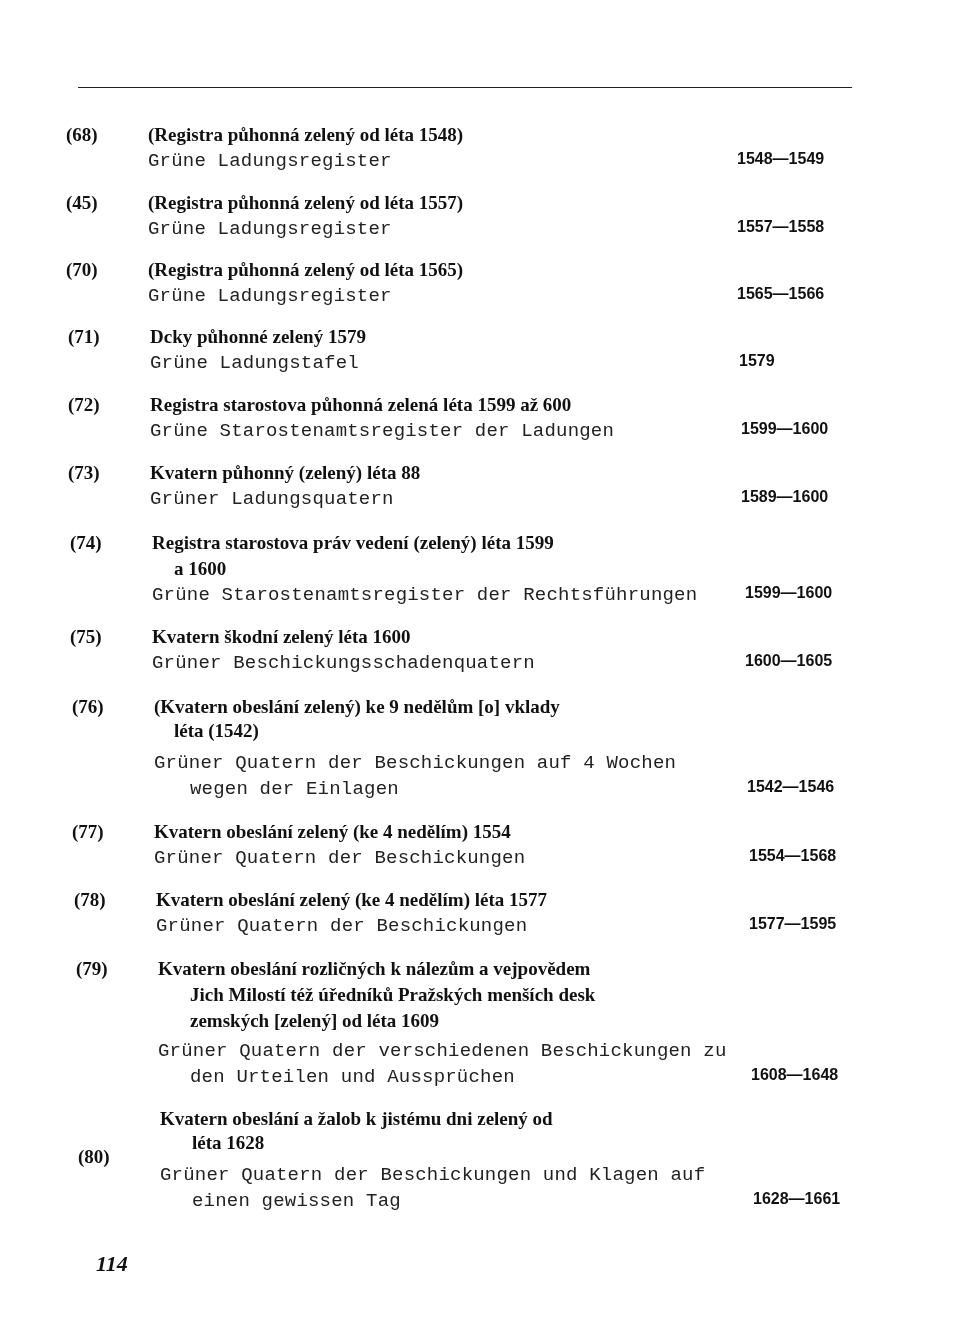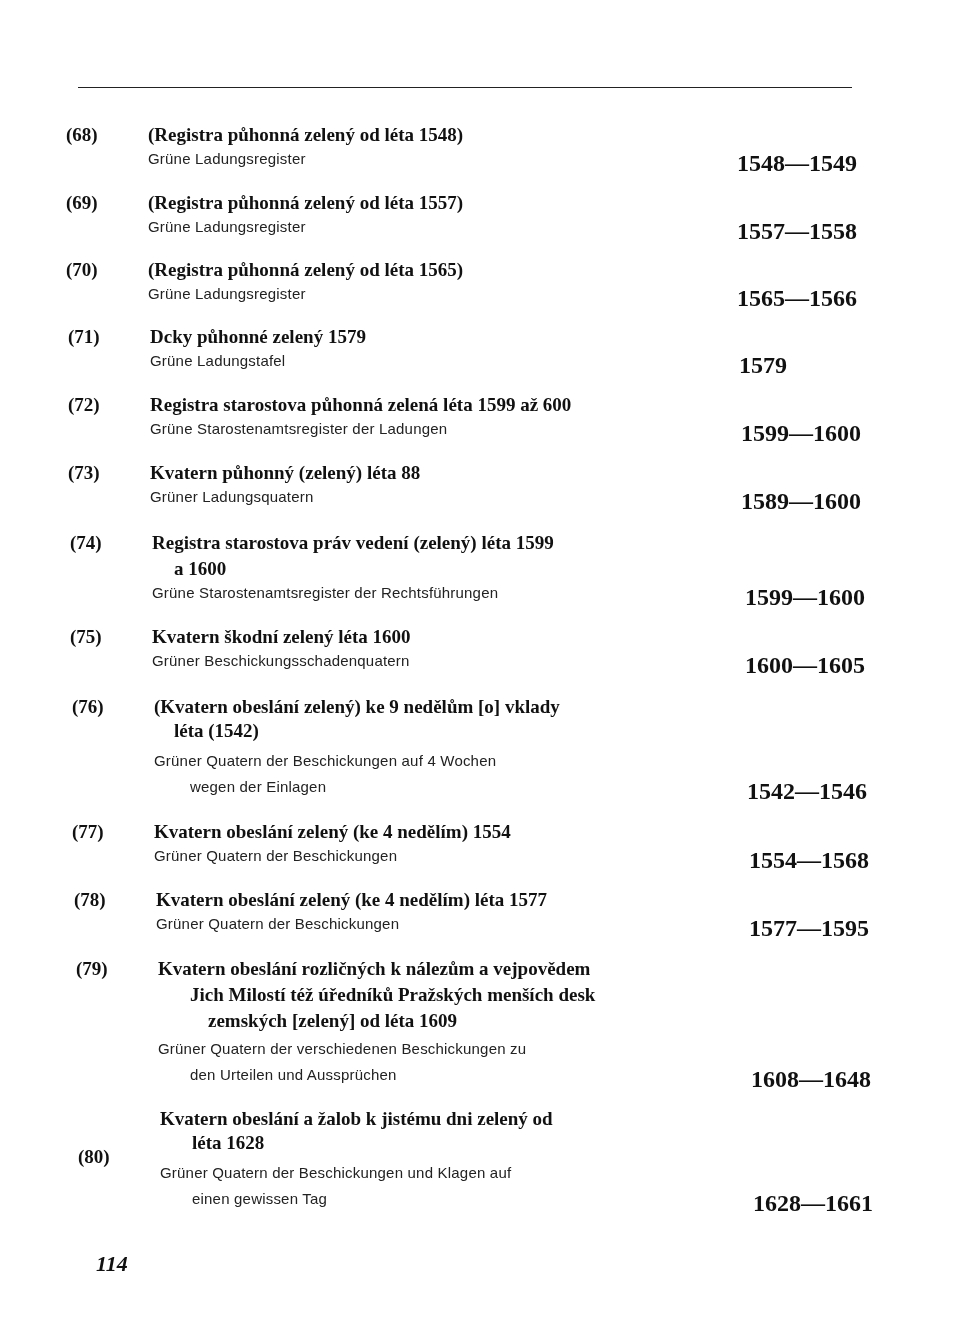--- a/index.html
+++ b/index.html
@@ -16,25 +16,25 @@
     }
     .entry { position: absolute; left: 0; width: 960px; }
     .num {
       position: absolute; font-family: "Liberation Serif", serif; font-weight: bold; font-size: 19px;
     }
     .cz {
       position: absolute; font-family: "Liberation Serif", serif; font-weight: bold; font-size: 19px;
       white-space: nowrap;
     }
     .de {
-      position: absolute; font-family: Liberation Sans, sans-serif; font-size: 15px; white-space: nowrap;
+      position: absolute; font-family: Liberation Mono, monospace; font-size: 19px; white-space: nowrap;
       color: #222; letter-spacing: 0.2px;
     }
     .yr {
-      position: absolute; font-family: Liberation Serif, serif; font-weight: bold; font-size: 24px;
+      position: absolute; font-family: Liberation Sans, sans-serif; font-weight: bold; font-size: 16px;
       white-space: nowrap;
     }
     .folio {
       position: absolute; left: 96px; top: 1251px;
       font-family: "Liberation Serif", serif; font-weight: bold; font-style: italic; font-size: 22px;
     }
   </style>
 </head>
 <body>
 
@@ -42,21 +42,21 @@
   <div class="head-rule"></div>
 
   <div id="entries">
       <div class="entry" style="top: 0px;">
         <span class="num" style="left: 66px; top: 124px;">(68)</span>
         <span class="cz" style="left: 148px; top: 124px;">(Registra půhonná zelený od léta 1548)</span>
         <span class="de" style="left: 148px; top: 150px;">Grüne Ladungsregister</span>
         <span class="yr" style="left: 737px; top: 150px;">1548—1549</span>
       </div>
       <div class="entry" style="top: 0px;">
-        <span class="num" style="left: 66px; top: 192px;">(69)</span>
+        <span class="num" style="left: 66px; top: 192px;">(45)</span>
         <span class="cz" style="left: 148px; top: 192px;">(Registra půhonná zelený od léta 1557)</span>
         <span class="de" style="left: 148px; top: 218px;">Grüne Ladungsregister</span>
         <span class="yr" style="left: 737px; top: 218px;">1557—1558</span>
       </div>
       <div class="entry" style="top: 0px;">
         <span class="num" style="left: 66px; top: 259px;">(70)</span>
         <span class="cz" style="left: 148px; top: 259px;">(Registra půhonná zelený od léta 1565)</span>
         <span class="de" style="left: 148px; top: 285px;">Grüne Ladungsregister</span>
         <span class="yr" style="left: 737px; top: 285px;">1565—1566</span>
       </div>
@@ -108,21 +108,21 @@
       <div class="entry" style="top: 0px;">
         <span class="num" style="left: 74px; top: 889px;">(78)</span>
         <span class="cz" style="left: 156px; top: 889px;">Kvatern obeslání zelený (ke 4 nedělím) léta 1577</span>
         <span class="de" style="left: 156px; top: 915px;">Grüner Quatern der Beschickungen</span>
         <span class="yr" style="left: 749px; top: 915px;">1577—1595</span>
       </div>
       <div class="entry" style="top: 0px;">
         <span class="num" style="left: 76px; top: 958px;">(79)</span>
         <span class="cz" style="left: 158px; top: 958px;">Kvatern obeslání rozličných k nálezům a vejpovědem</span>
         <span class="cz" style="left: 190px; top: 984px;">Jich Milostí též úředníků Pražských menších desk</span>
-        <span class="cz" style="left: 208px; top: 1010px;">zemských [zelený] od léta 1609</span>
+        <span class="cz" style="left: 190px; top: 1010px;">zemských [zelený] od léta 1609</span>
         <span class="de" style="left: 158px; top: 1040px;">Grüner Quatern der verschiedenen Beschickungen zu</span>
         <span class="de" style="left: 190px; top: 1066px;">den Urteilen und Aussprüchen</span>
         <span class="yr" style="left: 751px; top: 1066px;">1608—1648</span>
       </div>
       <div class="entry" style="top: 0px;">
         <span class="num" style="left: 78px; top: 1108px; margin-top: 38px;">(80)</span>
         <span class="cz" style="left: 160px; top: 1108px;">Kvatern obeslání a žalob k jistému dni zelený od</span>
         <span class="cz" style="left: 192px; top: 1132px;">léta 1628</span>
         <span class="de" style="left: 160px; top: 1164px;">Grüner Quatern der Beschickungen und Klagen auf</span>
         <span class="de" style="left: 192px; top: 1190px;">einen gewissen Tag</span>

